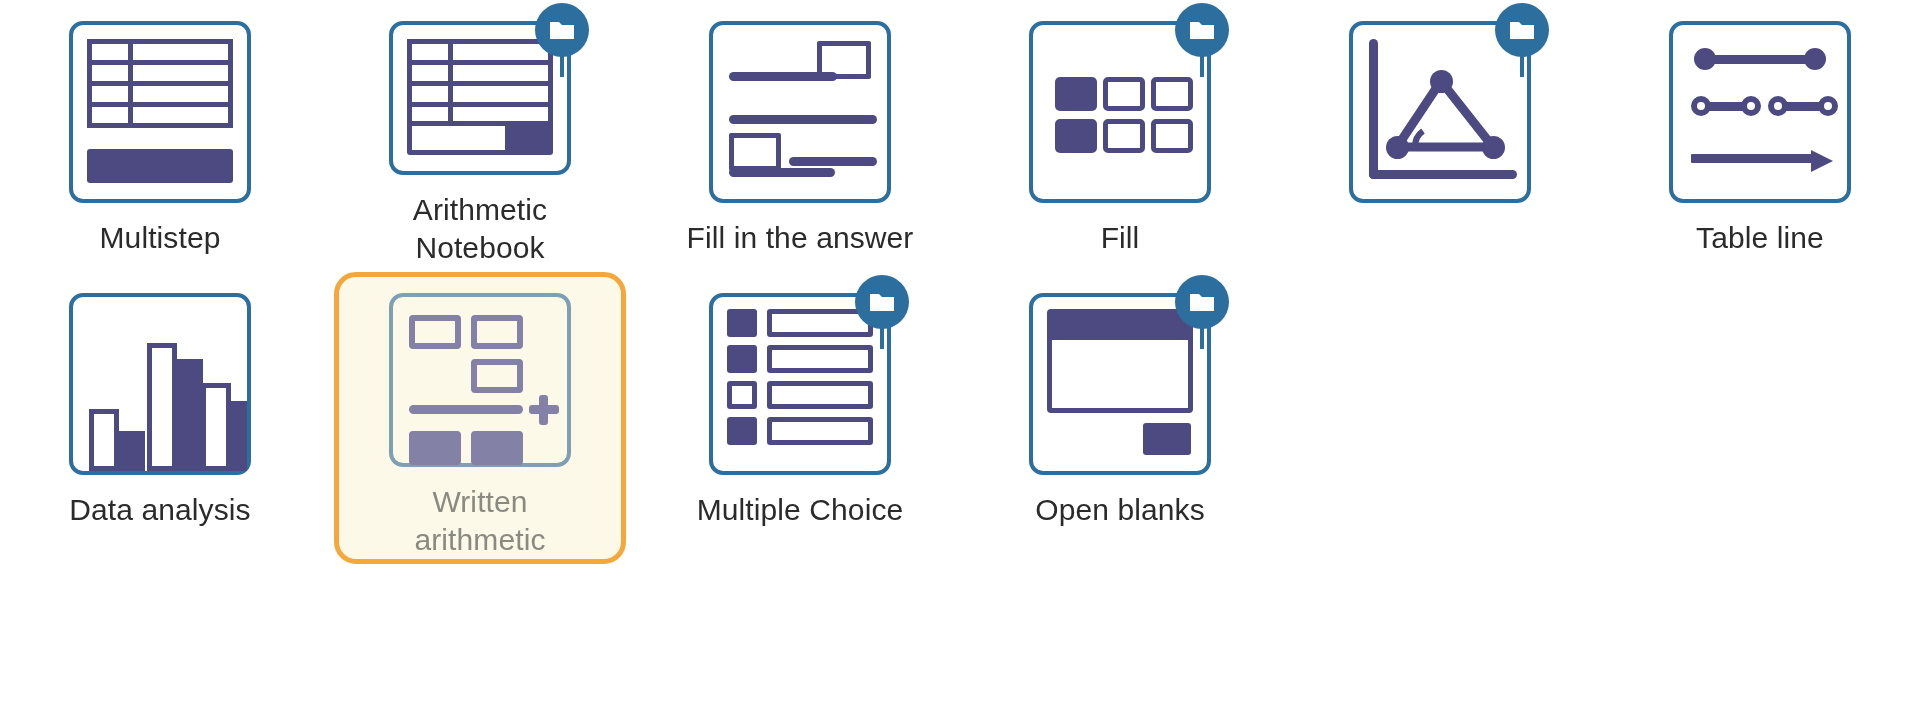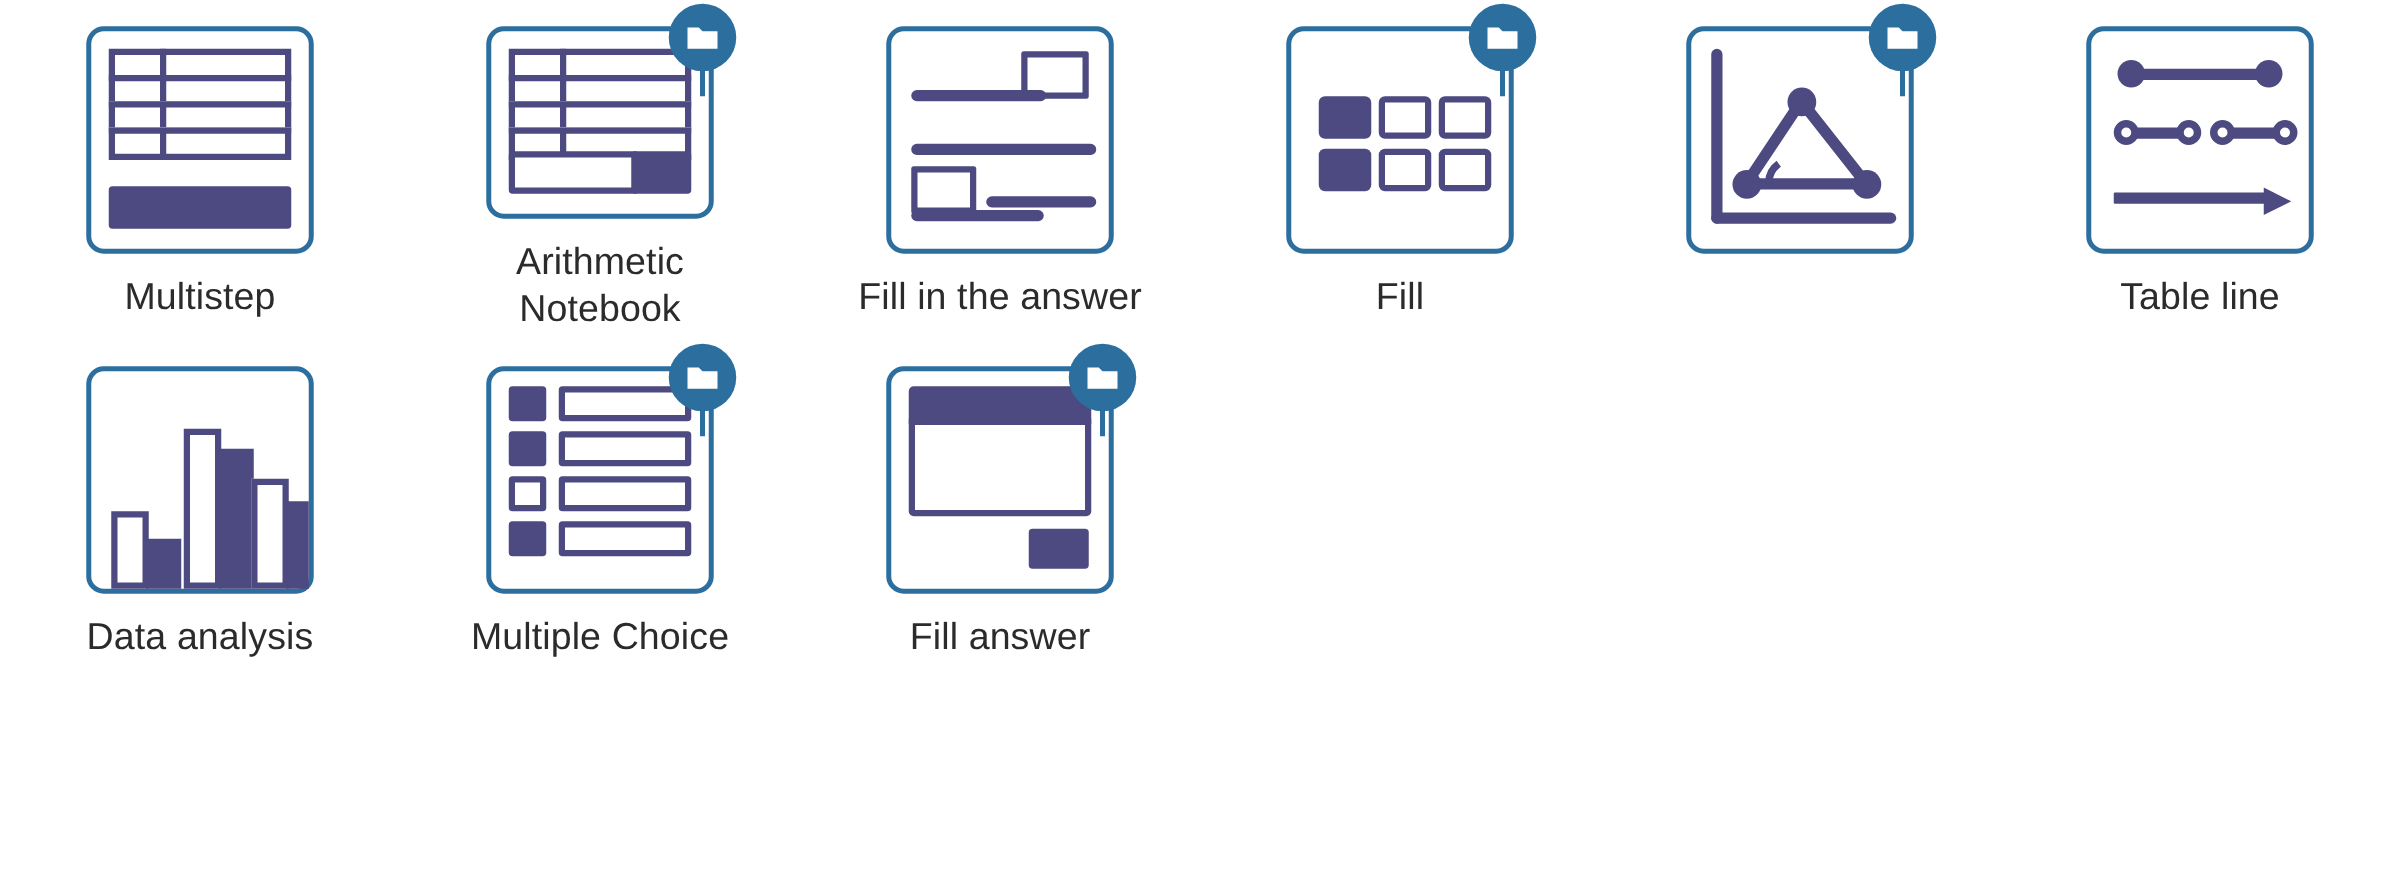--- a/index.html
+++ b/index.html
@@ -260,20 +260,35 @@
       <div class="bar out" style="left:16px;width:30px;height:62px;"></div>
       <div class="bar fill" style="left:44px;width:28px;height:40px;"></div>
       <div class="bar out" style="left:74px;width:30px;height:128px;"></div>
       <div class="bar fill" style="left:102px;width:28px;height:112px;"></div>
       <div class="bar out" style="left:128px;width:30px;height:88px;"></div>
       <div class="bar fill" style="left:156px;width:18px;height:70px;"></div>
     </div>
     <div class="label">Data analysis</div>
   </div>
 
+  <div class="card selected">
+    <div class="tile">
+      <div class="wa softout" style="left:16px;top:18px;width:52px;height:34px;"></div>
+      <div class="wa softout" style="left:78px;top:18px;width:52px;height:34px;"></div>
+      <div class="wa softout" style="left:78px;top:62px;width:52px;height:34px;"></div>
+      <div class="wa softfill" style="left:16px;top:108px;width:114px;height:9px;border-radius:5px;"></div>
+      <svg width="174" height="174" viewBox="0 0 174 174" style="position:absolute;left:0;top:0;">
+        <rect x="136" y="108" width="30" height="9" rx="3" fill="#8381a5"></rect>
+        <rect x="146" y="98" width="9" height="30" rx="3" fill="#8381a5"></rect>
+      </svg>
+      <div class="wa softfill" style="left:16px;top:134px;width:52px;height:34px;"></div>
+      <div class="wa softfill" style="left:78px;top:134px;width:52px;height:34px;"></div>
+    </div>
+    <div class="label">Written arithmetic</div>
+  </div>
 
   <div class="card">
     <div class="tile">
       <div class="badge">
         <div class="stem"></div>
           <div class="circ"></div>
         <svg width="54" height="54" viewBox="0 0 54 54">
             <path d="M15 19h9l3 3h12v14H15z" fill="#ffffff"></path>
           </svg>
       </div>
@@ -295,16 +310,16 @@
         <div class="stem"></div>
           <div class="circ"></div>
         <svg width="54" height="54" viewBox="0 0 54 54">
             <path d="M15 19h9l3 3h12v14H15z" fill="#ffffff"></path>
           </svg>
       </div>
       <div class="ic fill" style="left:14px;top:12px;right:14px;height:30px;border-radius:4px 4px 0 0;"></div>
       <div class="ic out" style="left:14px;top:38px;right:14px;height:78px;border-radius:0 0 4px 4px;"></div>
       <div class="ic fill" style="right:16px;bottom:16px;width:48px;height:32px;border-radius:3px;"></div>
     </div>
-    <div class="label">Fill answer</div>
+    <div class="label">Open blanks</div>
   </div>
 
 </div>
 
 </body></html>

